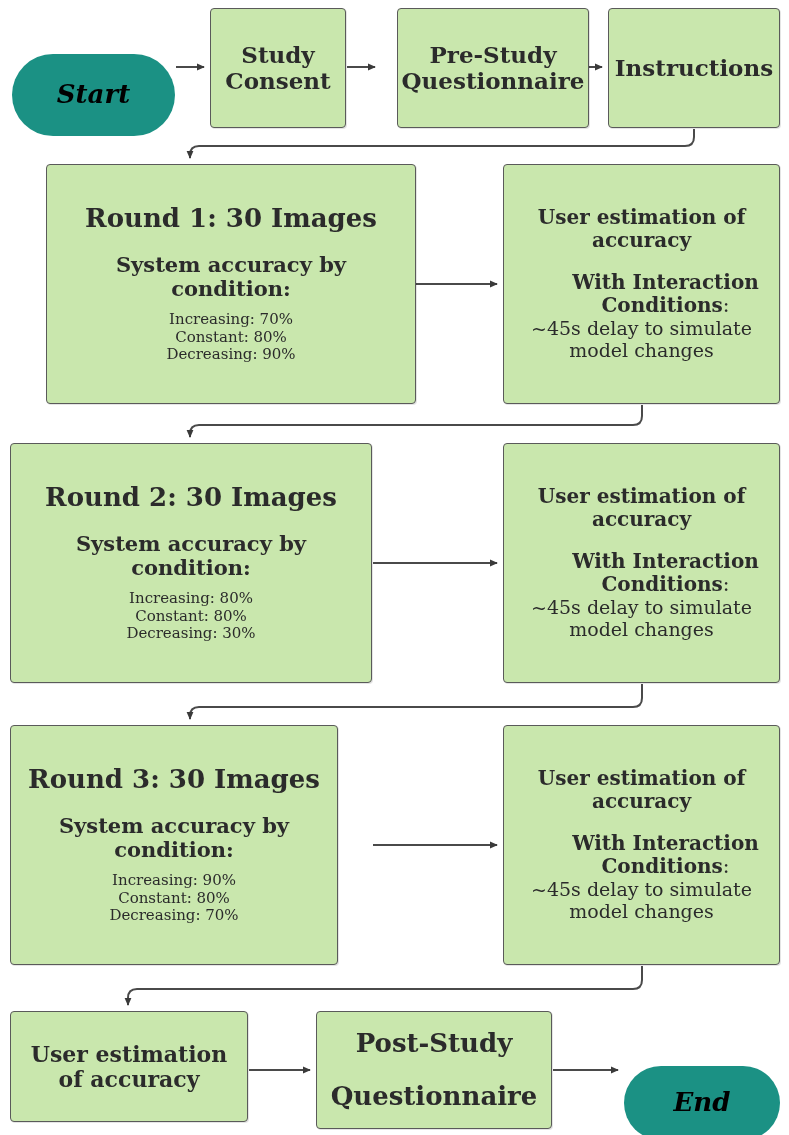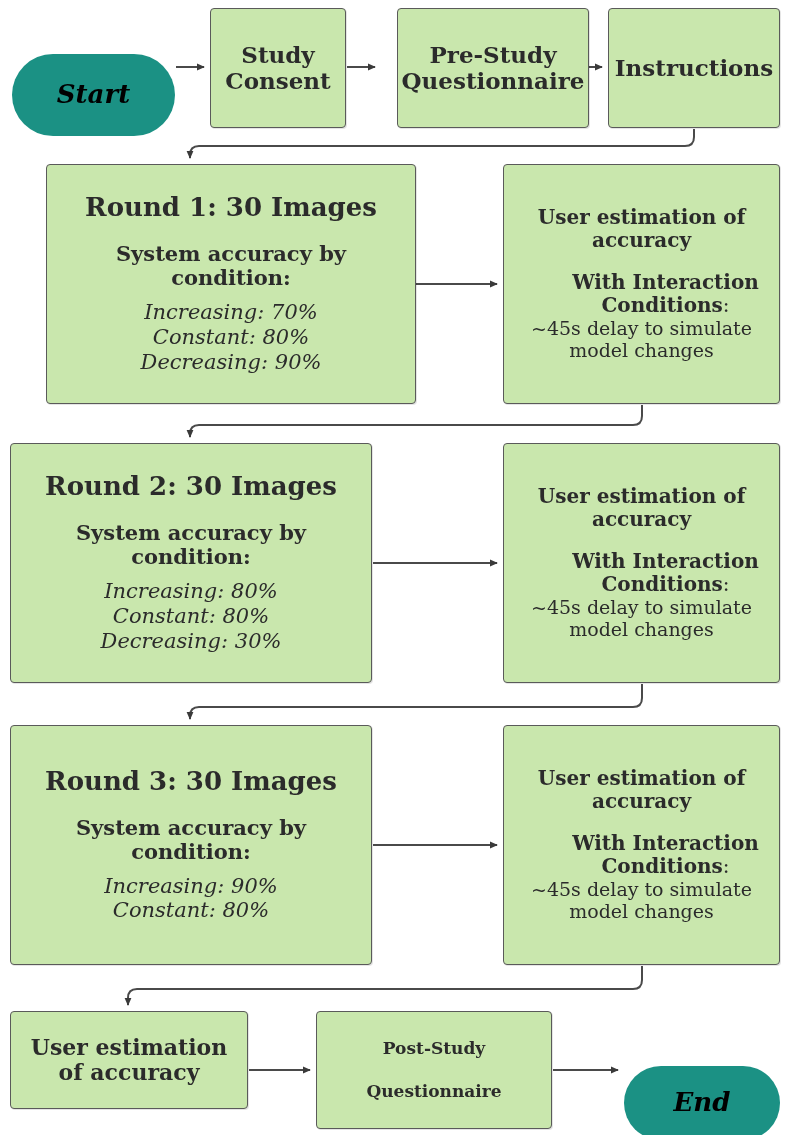--- a/index.html
+++ b/index.html
@@ -68,37 +68,37 @@
 
   
   #node-start   { left: 12px;  top: 26px;  width: 163px; height: 82px;  font-size: 26px; }
   #node-consent { left: 210px; top: 8px;   width: 136px; height: 120px; font-size: 23px; }
   #node-prequest{ left: 397px; top: 8px;   width: 192px; height: 120px; font-size: 23px; }
   #node-instr   { left: 608px; top: 8px;   width: 172px; height: 120px; font-size: 23px; }
 
   
   #node-round1 { left: 10px; top: 164px; width: 370px; height: 240px; margin-left: 36px; }
   #node-round2 { left: 10px; top: 443px; width: 362px; height: 240px; }
-  #node-round3 { left: 10px; top: 725px; width: 362px; height: 240px; }
+  #node-round3 { left: 10px; top: 725px; width: 328px; height: 240px; }
   .round-title { font-size: 26px; }
   .round-sub   { font-size: 21px; }
-  .round-line  { font-size: 21px; font-style: italic; }
+  .round-line  { font-size: 15px; }
 
   
   #node-est1 { left: 503px; top: 164px; width: 277px; height: 240px; }
   #node-est2 { left: 503px; top: 443px; width: 277px; height: 240px; }
   #node-est3 { left: 503px; top: 725px; width: 277px; height: 240px; }
   .est-title { font-size: 20px; text-align: center; }
   .est-sub   { font-size: 20px; margin-left: 48px; }
   .est-plain { font-size: 19px; }
   .est-sub .colon { font-weight: normal; }
 
   
-  #node-userest-final { left: 10px;  top: 1011px; width: 238px; height: 98px; font-size: 22px; }
-  #node-postquest     { left: 316px; top: 1011px; width: 236px; height: 118px; font-size: 17px; gap: 24px; }
+  #node-userest-final { left: 10px;  top: 1011px; width: 238px; height: 111px; font-size: 22px; }
+  #node-postquest     { left: 316px; top: 1011px; width: 236px; height: 118px; font-size: 26px; gap: 24px; }
   #node-end           { left: 624px; top: 1038px; width: 156px; height: 74px;  font-size: 26px; align-items: center; }
 </style>
 </head>
 <body>
 
 <div id="flowchart">
 
   <svg id="edge-layer" viewBox="0 0 789 1135" width="789" height="1135" xmlns="http://www.w3.org/2000/svg">
     <defs>
       <marker id="arrow" markerWidth="9" markerHeight="9" refX="7.5" refY="4" orient="auto" markerUnits="userSpaceOnUse">
@@ -194,20 +194,21 @@
   </div>
 
   <div class="node process" id="node-round3">
     <span class="title round-title">Round 3: 30 Images</span>
     <div class="gap-lg"></div>
     <span class="sub round-sub">System accuracy by</span>
     <span class="sub round-sub">condition:</span>
     <div class="gap-sm"></div>
     <span class="plain round-line">Increasing: 90%</span>
     <span class="plain round-line">Constant: 80%</span>
+    <span class="plain round-line">Decreasing: 70%</span>
   </div>
 
   <div class="node process" id="node-est3">
     <span class="title est-title">User estimation of</span>
     <span class="title est-title">accuracy</span>
     <div class="gap-lg"></div>
     <span class="sub est-sub">With Interaction</span>
     <span class="sub est-sub"><span>Conditions</span><span class="colon">:</span></span>
     <span class="plain est-plain">~45s delay to simulate</span>
     <span class="plain est-plain">model changes</span>

